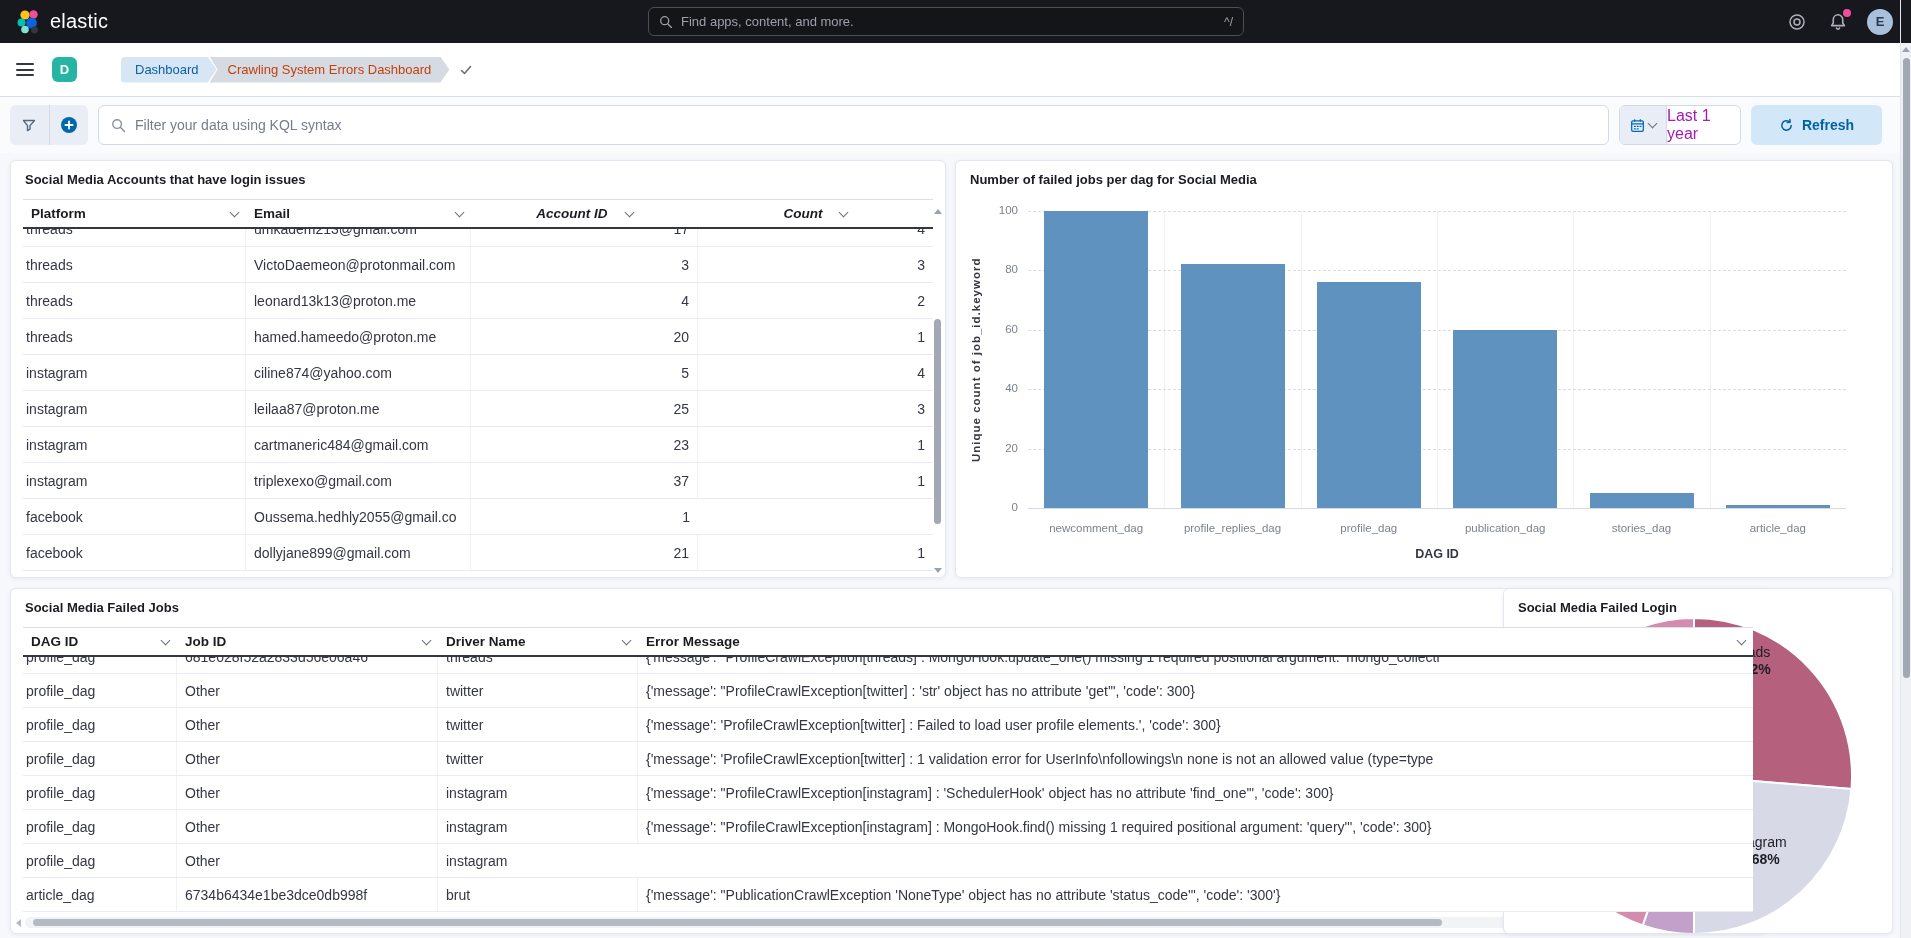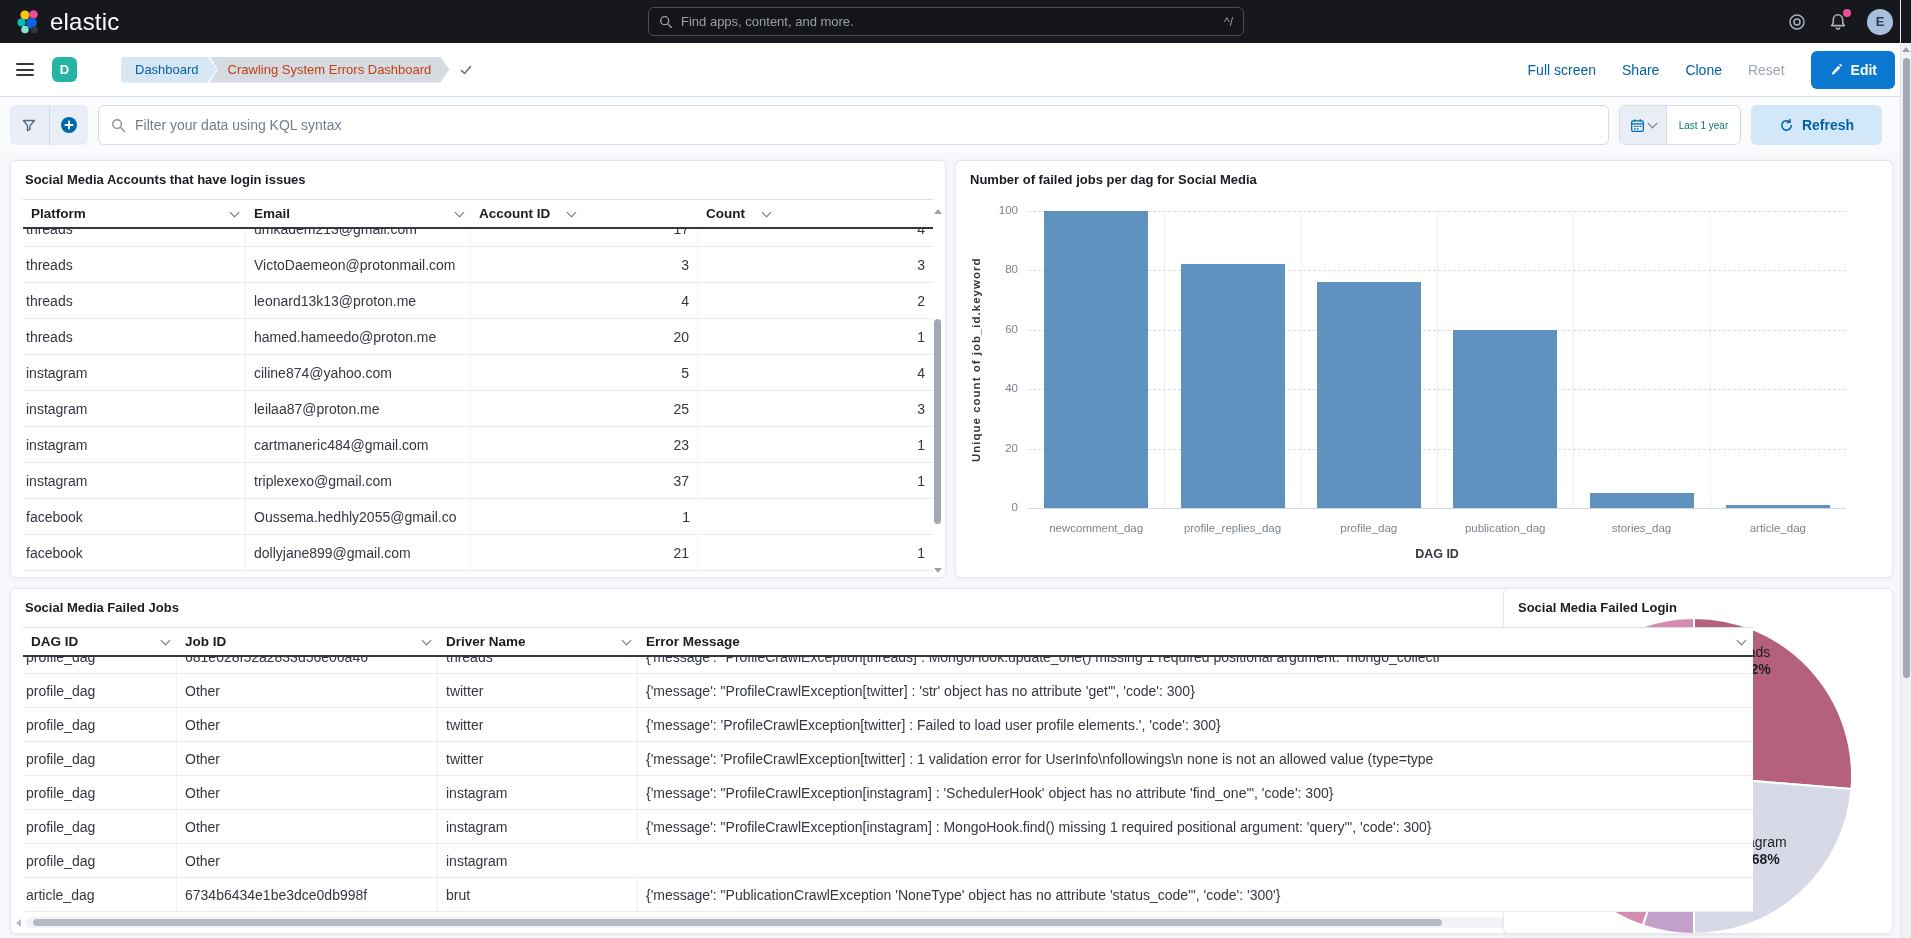--- a/index.html
+++ b/index.html
@@ -2,21 +2,21 @@
 <html><head>
 <meta charset="utf-8">
 <style>
   * { margin:0; padding:0; box-sizing:border-box; }
   html,body { width:1911px; height:938px; overflow:hidden; }
   body { font-family:"Liberation Sans","DejaVu Sans",sans-serif; background:#F7F8FC; position:relative; color:#343741; }
 
   
   .hdr { position:absolute; left:0; top:0; width:100%; height:43px; background:#17181D; display:flex; align-items:center; z-index:20; }
   .brand { display:flex; align-items:center; gap:9px; margin-left:16px; }
-  .brand-text { color:#fff; font-size:24px; letter-spacing:.2px; }
+  .brand-text { color:#fff; font-size:20px; letter-spacing:.2px; }
   .hdr-search { position:absolute; left:648px; top:7px; width:596px; height:29px; background:#141519; border:1px solid #4C4E55; border-radius:6px; display:flex; align-items:center; padding:0 10px; gap:8px; }
   .hdr-search input { flex:1; background:transparent; border:none; outline:none; color:#E6E8EC; font-size:13px; font-family:inherit; }
   .hdr-search input::placeholder { color:#9AA0AA; }
   .hdr-shortcut { color:#9AA0AA; font-size:12px; }
   .hdr-right { position:absolute; right:18px; top:0; height:43px; display:flex; align-items:center; gap:17px; }
   .icon-btn { position:relative; display:flex; align-items:center; justify-content:center; width:24px; height:24px; cursor:pointer; }
   .notif-dot { position:absolute; right:-1px; top:-1px; width:8px; height:8px; border-radius:50%; background:#F04E98; }
   .avatar { width:26px; height:26px; border-radius:50%; background:#A9C0DC; color:#253B52; font-size:13px; font-weight:bold; display:flex; align-items:center; justify-content:center; }
 
   
@@ -37,36 +37,36 @@
   
   .fb { position:absolute; left:0; top:97px; width:100%; height:56px; background:#FAFBFD; display:flex; align-items:center; padding:0 10px; gap:10px; }
   .fgroup { width:78px; height:40px; background:#E9EEF6; border-radius:6px; display:flex; align-items:center; }
   .fgroup .cellico { flex:1; display:flex; align-items:center; justify-content:center; height:100%; cursor:pointer; }
   .fgroup .sep { width:1px; height:100%; background:#D3DAE6; }
   .kql { flex:1; max-width:1520px; height:40px; background:#fff; border:1px solid #D3DAE6; border-radius:6px; display:flex; align-items:center; padding:0 12px; gap:9px; }
   .kql input { flex:1; border:none; outline:none; font-size:14px; color:#343741; font-family:inherit; background:transparent; }
   .kql input::placeholder { color:#757D8C; }
   .datepicker { width:122px; height:40px; border:1px solid #D3DAE6; border-radius:6px; background:#fff; display:flex; overflow:hidden; }
   .dp-ico { width:47px; background:#E9EEF6; border-right:1px solid #D3DAE6; display:flex; align-items:center; justify-content:center; gap:4px; cursor:pointer; }
-  .dp-text { flex:1; display:flex; align-items:center; justify-content:center; font-size:10px; color:#0f766e; cursor:pointer; }
+  .dp-text { flex:1; display:flex; align-items:center; justify-content:center; font-size:16px; color:#a21caf; cursor:pointer; }
   .btn-refresh { width:131px; height:40px; margin-right:19px; background:#D2E7F8; border:none; border-radius:6px; color:#0061A6; font-size:14px; font-weight:bold; font-family:inherit; display:flex; align-items:center; justify-content:center; gap:8px; cursor:pointer; }
 
   
   .panel { position:absolute; background:#fff; border:1px solid #E2E7F0; border-radius:6px; box-shadow:0 1px 4px rgba(52,55,65,.07); overflow:hidden; }
   #p1 { left:10px; top:160px; width:936px; height:418px; }
   #p2 { left:955px; top:160px; width:938px; height:418px; }
   #p3 { left:10px; top:588px; width:1756px; height:346px; }
   #p4 { left:1503px; top:588px; width:390px; height:346px; }
   .ptitle { position:absolute; left:14px; top:11px; font-size:13px; font-weight:bold; color:#1A1C21; z-index:3; }
 
   
   .tablewrap { position:absolute; left:0; right:0; top:38px; }
   .thead { display:grid; height:30px; align-items:center; margin:0 12px; border-top:1px solid #D9DEE8; border-bottom:2px solid #343741; background:#fff; position:relative; z-index:2; }
   .hcell { display:flex; align-items:center; justify-content:space-between; padding:0 8px; font-size:13.5px; font-weight:bold; color:#1A1C21; cursor:pointer; }
-  .hcell.num { justify-content:flex-start; gap:18px; }
+  .hcell.num { justify-content:center; gap:18px;font-style:italic; }
   .hcell .lbl { white-space:nowrap; }
   .chev { width:7px; height:7px; border-right:1.5px solid #69707D; border-bottom:1.5px solid #69707D; transform:rotate(45deg); margin-top:-3px; flex:none; }
   .tbody { overflow:hidden; margin:0 12px; position:relative; z-index:1; }
   .trow { display:grid; align-items:center; border-bottom:1px solid #E7EBF2; background:#fff; }
   .tcell { padding:0 8px; font-size:14px; color:#343741; white-space:nowrap; overflow:hidden; }
   .tcell:first-child { padding-left:3px; }
   .trow .tcell:not(:last-child) { border-right:1px solid #EEF1F6; height:100%; display:flex; align-items:center; }
   .tcell.num { justify-content:flex-end; text-align:right; display:flex; align-items:center; }
 
   
@@ -151,32 +151,20 @@
   <span class="appbadge">D</span>
   <nav class="crumbs">
     <span class="crumb first">Dashboard</span>
     <span class="crumb last">Crawling System Errors Dashboard</span>
   </nav>
   <span class="crumb-check">
     <svg width="14" height="14" viewBox="0 0 14 14">
         <polyline points="2.5,7.5 5.5,10.5 11.5,3.5" fill="none" stroke="#69707D" stroke-width="1.6" stroke-linecap="round" stroke-linejoin="round"></polyline>
       </svg>
   </span>
-  <div class="tb-actions">
-    <span class="tb-link">Full screen</span>
-    <span class="tb-link">Share</span>
-    <span class="tb-link">Clone</span>
-    <span class="tb-link disabled">Reset</span>
-    <button class="btn-edit">
-      <svg width="14" height="14" viewBox="0 0 16 16">
-        <path d="M12.6 1.2a1.9 1.9 0 0 1 2.2 2.2l-.5 1L11.4 2l1.2-.8zM10.5 3l2.5 2.5L6 12.5 3 13.5 4 10.5 10.5 3z" fill="#fff"></path>
-      </svg>
-      <span>Edit</span>
-    </button>
-  </div>
 </div>
 
 <div class="fb">
   <div class="fgroup">
     <span class="cellico">
       <svg width="16" height="16" viewBox="0 0 16 16">
           <path d="M2.5 3.5h11L9 8.6v3.6l-2.5 1.4V8.6L2.5 3.5z" fill="none" stroke="#54687F" stroke-width="1.4" stroke-linejoin="round"></path>
         </svg>
     </span>
     <span class="sep"></span>

